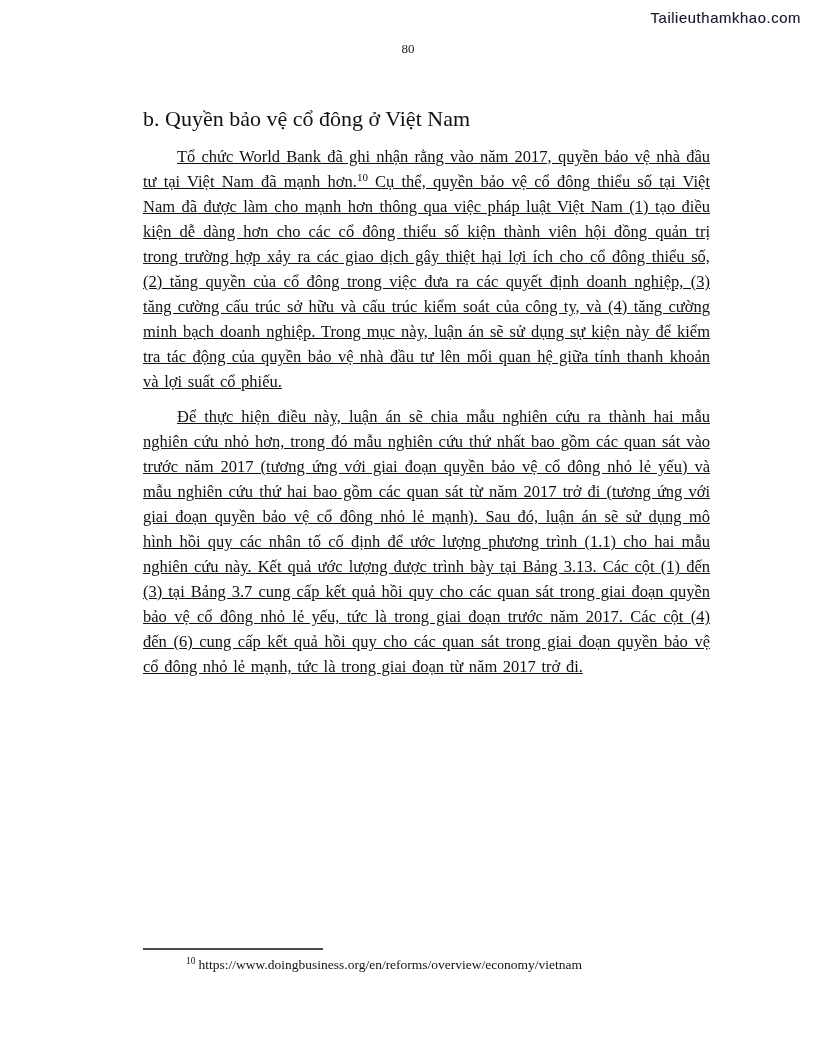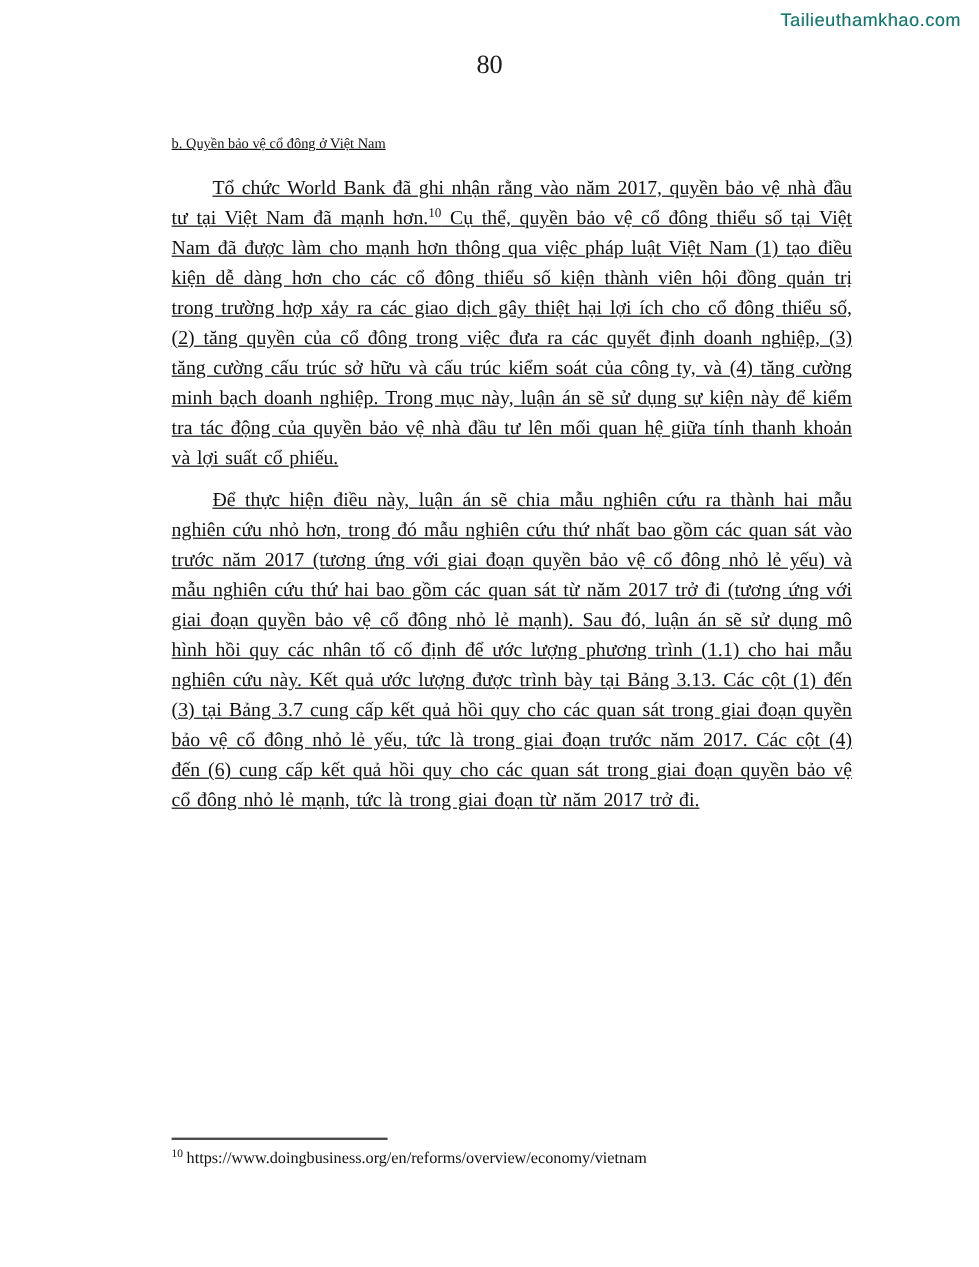--- a/index.html
+++ b/index.html
@@ -16,44 +16,43 @@
     font-family: "Liberation Serif", "DejaVu Serif", serif;
     color: #111111;
   }
   .watermark {
     position: absolute;
     top: 9px;
     right: 15px;
     font-family: "Liberation Sans", "DejaVu Sans", sans-serif;
     font-size: 15px;
     letter-spacing: 0.5px;
-    color: #0f766e;
+    color: #0f172a;
     text-shadow: 0.5px 0.5px 0 #ffffff, -0.5px -0.5px 0 #bdbdbd;
     user-select: none;
   }
   .page-number {
     position: absolute;
     top: 41px;
     left: 0;
     width: 100%;
     text-align: center;
-    font-size: 22px;
+    font-size: 13px;
     color: #1a1a1a;
   }
   .content {
     position: absolute;
     left: 143px;
     top: 108px;
     width: 567px;
   }
   .section-heading {
-    font-size: 12px;
+    font-size: 22px;
     line-height: 22px;
     margin: 0 0 14px 0;
-    text-decoration: underline;
   }
   .body-par {
     font-size: 16.5px;
     line-height: 25px;
     text-align: justify;
     text-align-last: left;
     text-indent: 34px;
     word-spacing: 1.5px;
     margin: 0 0 10px 0;
     text-decoration: underline;
@@ -72,20 +71,21 @@
   .footnote-rule {
     width: 180px;
     height: 0;
     border-top: 2px solid #4d4d4d;
     margin-bottom: 6px;
   }
   .footnote-line {
     font-size: 13.5px;
     line-height: 18px;
     color: #111111;
+    margin-left: 43px;
   }
   .footnote-line sup {
     font-size: 9.5px;
     line-height: 0;
     vertical-align: super;
     margin-right: 3px;
   }
 </style>
 </head>
 <body>

